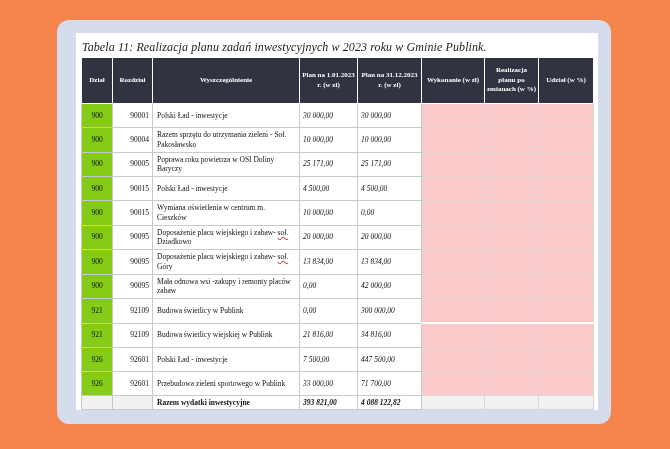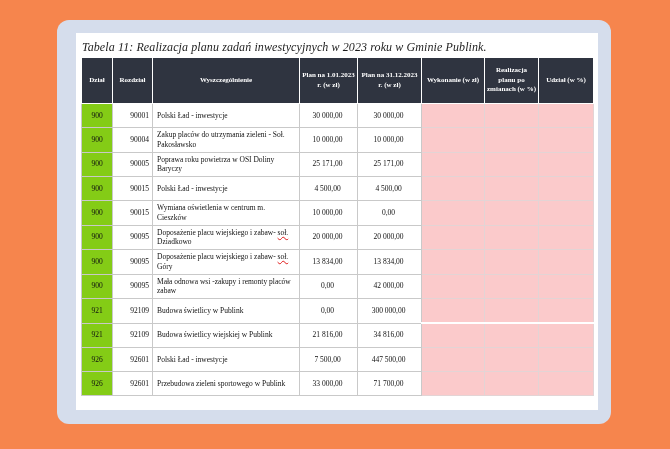--- a/index.html
+++ b/index.html
@@ -37,21 +37,21 @@
   }
   td{
     border:1px solid #c9c9c9;
     vertical-align:middle;line-height:1.3;
     padding:2px 3px;height:19px;
     background:#ffffff;
   }
   .c-dzial{background:#84cc16;text-align:center;}
   .c-rozdzial{text-align:right;}
   .c-name{text-align:left;padding-left:4px;padding-right:4px;margin-left:24px;}
-  .c-num{text-align:center;padding-right:5px;}
+  .c-num{text-align:left;padding-right:5px;font-style:italic;}
   .c-pink{
     background:var(--pink,#FBCACB);
     border:1px solid #e3d4d5;
   }
   .break-after{border-bottom:2px solid #ffffff;}
   .total-row td{height:11px;font-weight:bold;padding-top:1px;padding-bottom:1px;}
   .total-row .c-dzial,.total-row .c-rozdzial{background:#F1F1F1;}
   .c-gray{background:#F1F1F1;border:1px solid #d6d6d6;}
   .misspell{
     text-decoration-line:underline;
@@ -97,21 +97,21 @@
             <td class="c-name">Polski Ład - inwestycje</td>
             <td class="c-num">30 000,00</td>
             <td class="c-num">30 000,00</td>
             <td class="c-pink"></td>
             <td class="c-pink"></td>
             <td class="c-pink"></td>
           </tr>
           <tr>
             <td class="c-dzial">900</td>
             <td class="c-rozdzial">90004</td>
-            <td class="c-name">Zakup placów do utrzymania zieleni - Soł. Pakosławsko</td>
+            <td class="c-name">Razem sprzętu do utrzymania zieleni - Soł. Pakosławsko</td>
             <td class="c-num">10 000,00</td>
             <td class="c-num">10 000,00</td>
             <td class="c-pink"></td>
             <td class="c-pink"></td>
             <td class="c-pink"></td>
           </tr>
           <tr>
             <td class="c-dzial">900</td>
             <td class="c-rozdzial">90005</td>
             <td class="c-name">Poprawa roku powietrza w OSI Doliny Baryczy</td>
@@ -204,16 +204,26 @@
           <tr>
             <td class="c-dzial">926</td>
             <td class="c-rozdzial">92601</td>
             <td class="c-name">Przebudowa zieleni sportowego w Publink</td>
             <td class="c-num">33 000,00</td>
             <td class="c-num">71 700,00</td>
             <td class="c-pink"></td>
             <td class="c-pink"></td>
             <td class="c-pink"></td>
           </tr>
+          <tr class="total-row">
+            <td class="c-dzial"></td>
+            <td class="c-rozdzial"></td>
+            <td class="c-name">Razem wydatki inwestycyjne</td>
+            <td class="c-num">393 821,00</td>
+            <td class="c-num">4 088 122,82</td>
+            <td class="c-gray"></td>
+            <td class="c-gray"></td>
+            <td class="c-gray"></td>
+          </tr>
         </tbody>
     </table>
   </div>
 </div>
 
 </body></html>

